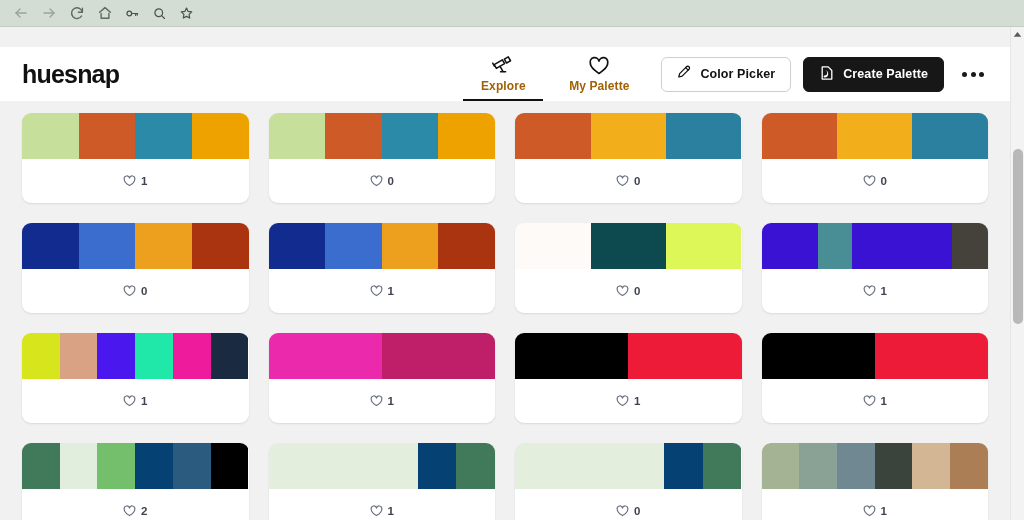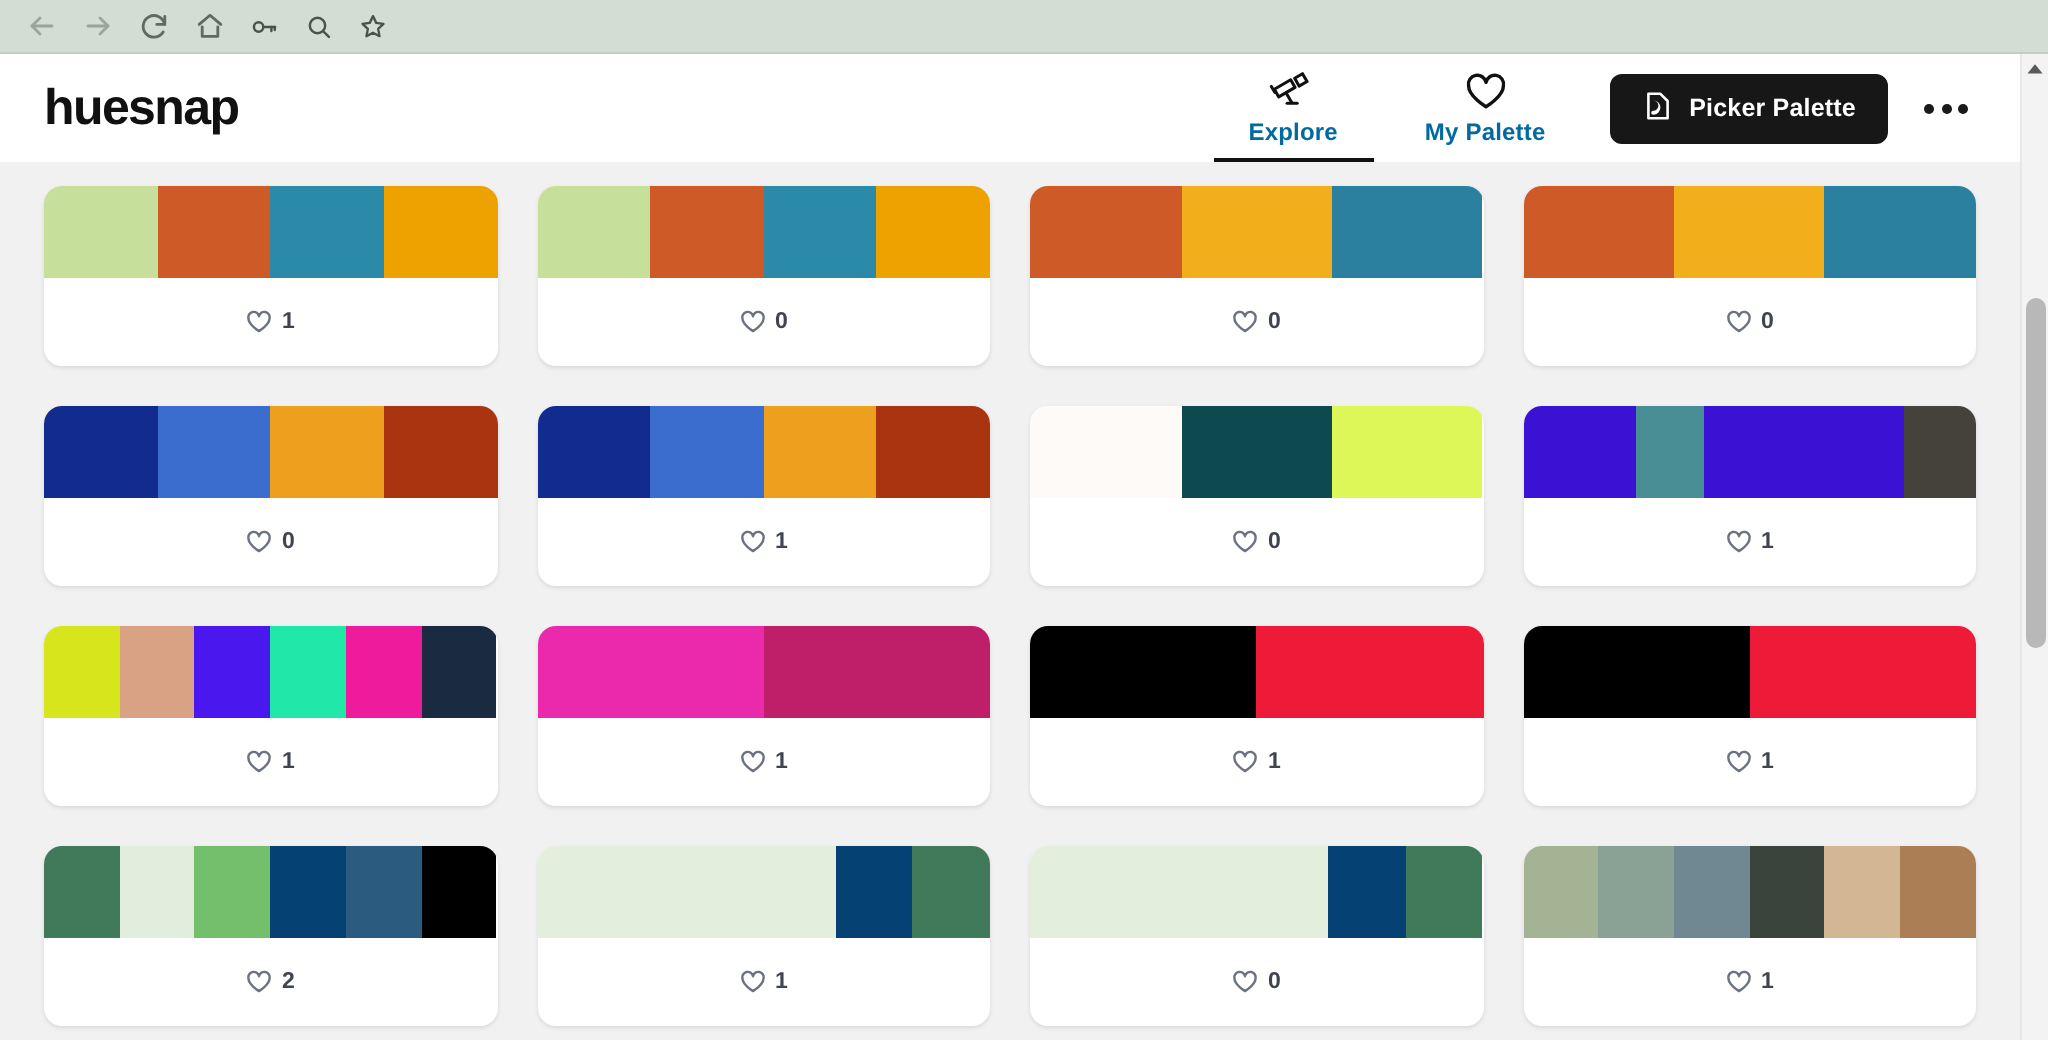--- a/index.html
+++ b/index.html
@@ -51,20 +51,21 @@
 
   
   .site-header {
     height: 54px;
     background: #ffffff;
     display: flex;
     align-items: center;
     padding: 0 22px 0 22px;
     position: relative;
     width: 1010px;
+    margin-top: 20px;
   }
   .logo {
     font-size: 25px;
     font-weight: 700;
     letter-spacing: -0.8px;
     color: #111111;
   }
   .nav-spacer { flex: 1; }
   .main-nav {
     display: flex;
@@ -80,21 +81,21 @@
     justify-content: center;
     gap: 3px;
     position: relative;
     height: 54px;
     cursor: pointer;
   }
   .nav-item .nav-ico { height: 21px; display: flex; align-items: center; }
   .nav-item .nav-label {
     font-size: 12px;
     font-weight: 700;
-    color: #0369a1;
+    color: #a16207;
     letter-spacing: 0.1px;
     text-align: right;
   }
   .nav-item.active::after {
     content: "";
     position: absolute;
     left: 8px; right: 8px; bottom: 0;
     height: 2.5px;
     background: #111;
   }
@@ -271,29 +272,38 @@
         <span class="nav-ico">
           <svg width="22" height="20" viewBox="0 0 22 20" fill="none" stroke="#111" stroke-width="1.7" stroke-linejoin="round">
             <path d="M11 17.4S2.3 12.3 2.3 6.9A4.3 4.3 0 0 1 11 5.2a4.3 4.3 0 0 1 8.7 1.7c0 5.4-8.7 10.5-8.7 10.5z"></path>
           </svg>
         </span>
         <span class="nav-label">My Palette</span>
       </div>
     </div>
 
     <div class="header-actions">
+      <div class="btn btn-outline">
+        <span>
+          <svg width="15" height="15" viewBox="0 0 16 16" fill="none" stroke="#111" stroke-width="1.35" stroke-linecap="round" stroke-linejoin="round">
+            <path d="M12.8 1.9a1.9 1.9 0 0 1 0 2.7l-.9.9-2.7-2.7.9-.9a1.9 1.9 0 0 1 2.7 0z"></path>
+            <path d="M9.2 2.8l-6.4 6.4-.9 3.6 3.6-.9 6.4-6.4"></path>
+          </svg>
+        </span>
+        <span>Color Picker</span>
+      </div>
 
       <div class="btn btn-dark">
         <span>
           <svg width="16" height="16" viewBox="0 0 16 16" fill="none" stroke="#fff" stroke-width="1.3" stroke-linejoin="round">
             <path d="M3.2 1.9h6l3.6 3.6v8.6H3.2z"></path>
             <path d="M5.6 5.2a2.6 2.6 0 0 1 0 5.2 1 1 0 0 0 0 2 3.6 3.6 0 0 0 0-7.2z" fill="#fff" stroke="none"></path>
           </svg>
         </span>
-        <span>Picker Palette</span>
+        <span>Create Palette</span>
       </div>
 
       <div class="kebab">
         <i></i>
         <i></i>
         <i></i>
       </div>
     </div>
   </div>
 

